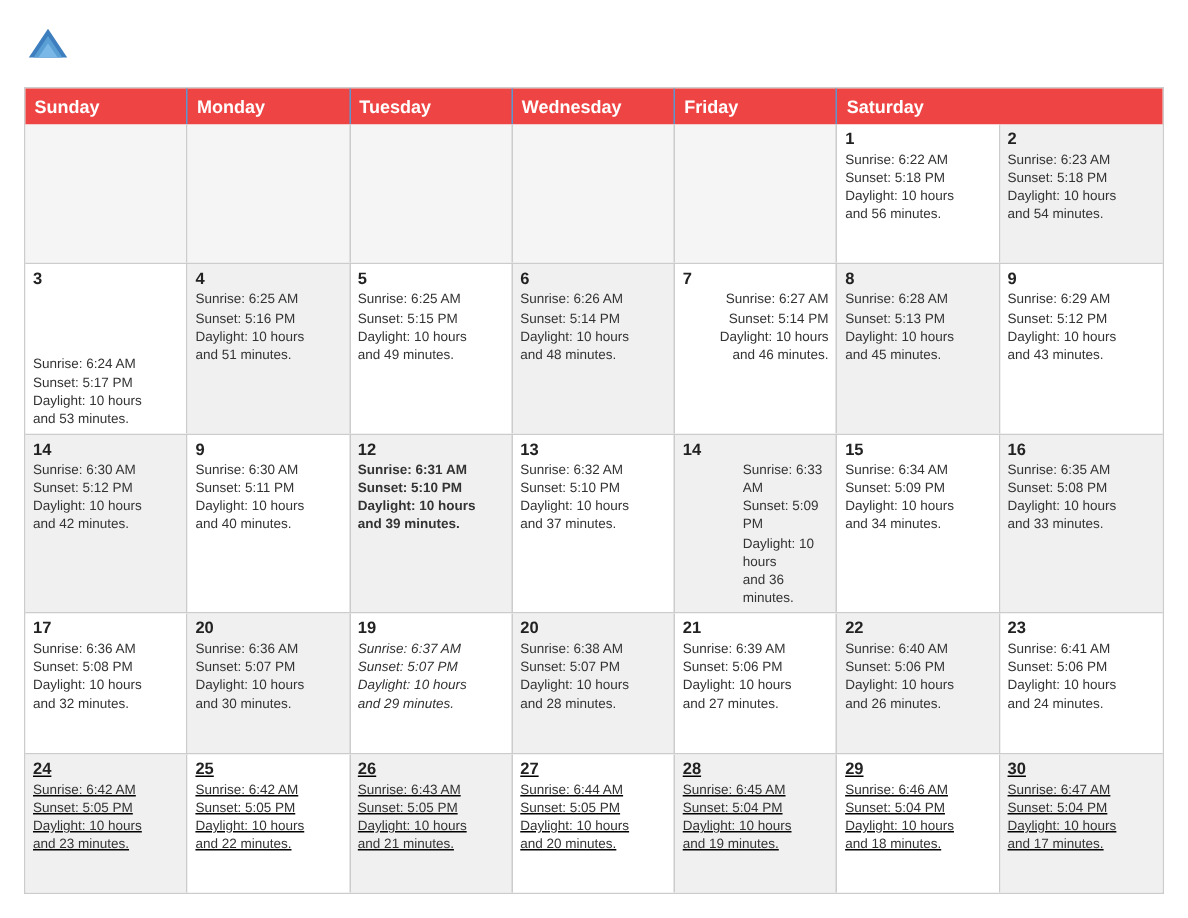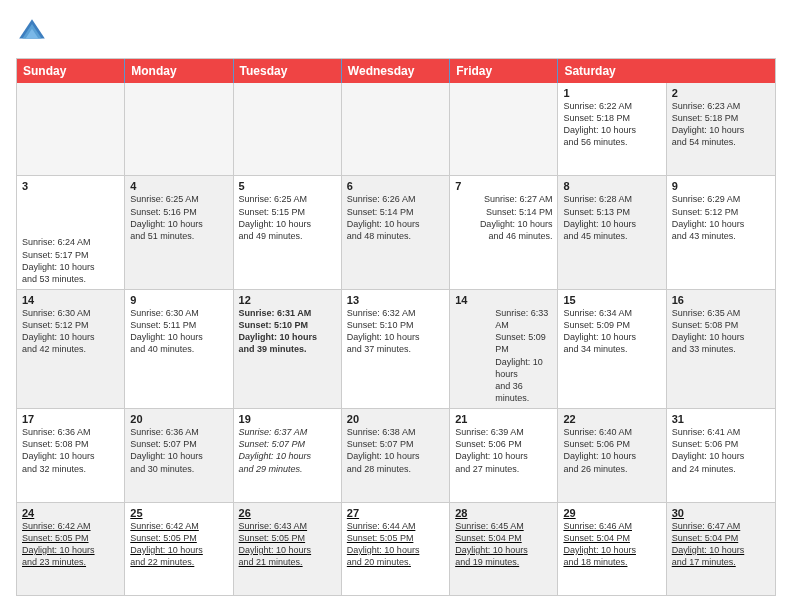--- a/index.html
+++ b/index.html
@@ -299,21 +299,21 @@
 and 27 minutes.</div>
           </div>
           <div class="cell shaded">
             <div class="day-num">22</div>
             <div class="cell-info" style="white-space: pre-line;">Sunrise: 6:40 AM
 Sunset: 5:06 PM
 Daylight: 10 hours
 and 26 minutes.</div>
           </div>
           <div class="cell">
-            <div class="day-num">31</div>
+            <div class="day-num">23</div>
             <div class="cell-info" style="white-space: pre-line;">Sunrise: 6:41 AM
 Sunset: 5:06 PM
 Daylight: 10 hours
 and 24 minutes.</div>
           </div>
         </div>
         <div class="calendar-row">
           <div class="cell shaded">
             <div class="day-num">24</div>
             <div class="cell-info" style="white-space: pre-line;">Sunrise: 6:42 AM

